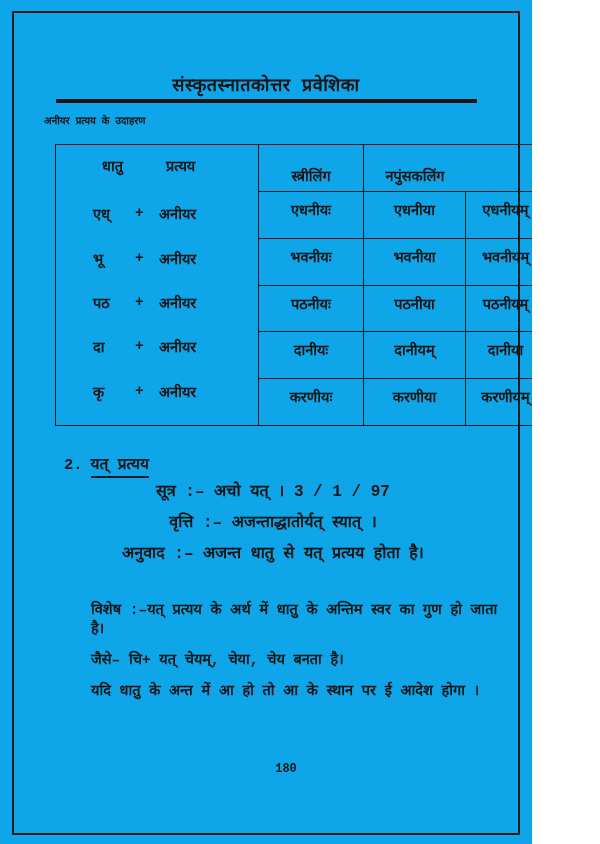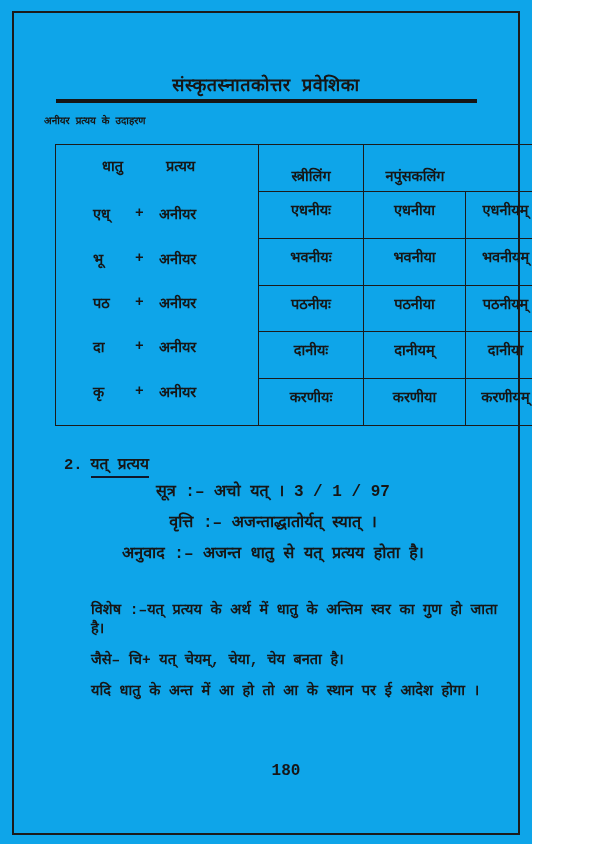--- a/index.html
+++ b/index.html
@@ -93,21 +93,21 @@
   .sutra-block p { margin-bottom: 12px; line-height: 19px; }
   .notes-block {
     position: absolute; left: 44px; top: 601px; right: 30px;
     font-size: 14.5px; font-weight: 700; margin-left: 47px;
   }
   .notes-block p { margin-bottom: 12px; line-height: 19px; }
 
   .page-number {
     position: absolute; top: 762px; left: 0; right: 0;
     text-align: center;
-    font-size: 16px; font-weight: 600; padding-left: 40px;
+    font-size: 12px; font-weight: 600; padding-left: 40px;
   }
 </style>
 </head>
 <body>
 
 <div class="page">
   <div class="frame"></div>
 
   <div class="title">संस्कृतस्नातकोत्तर प्रवेशिका</div>
   <div class="title-rule"></div>

